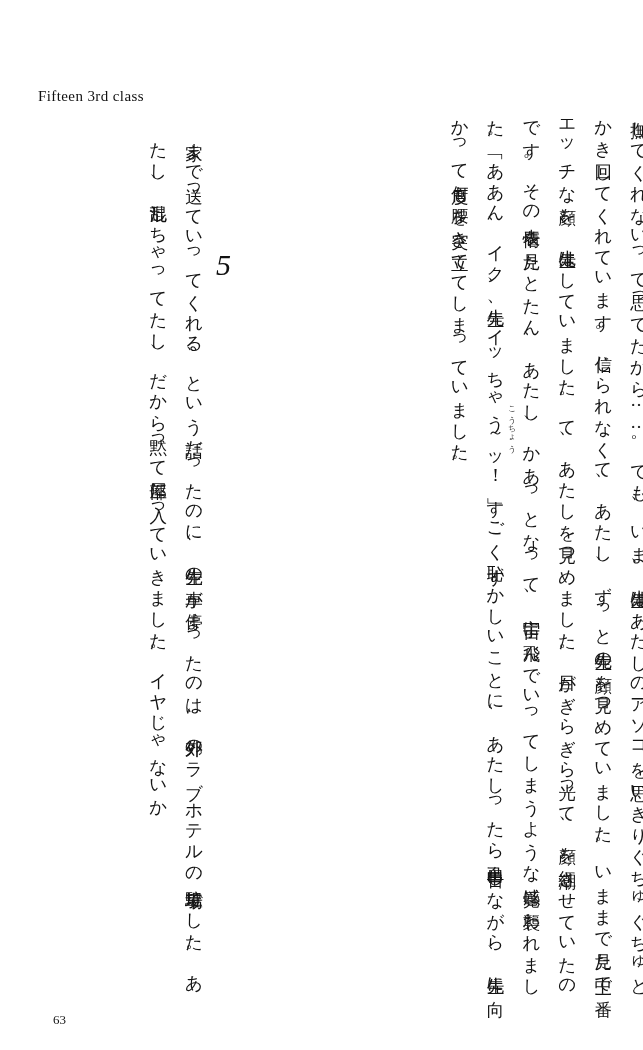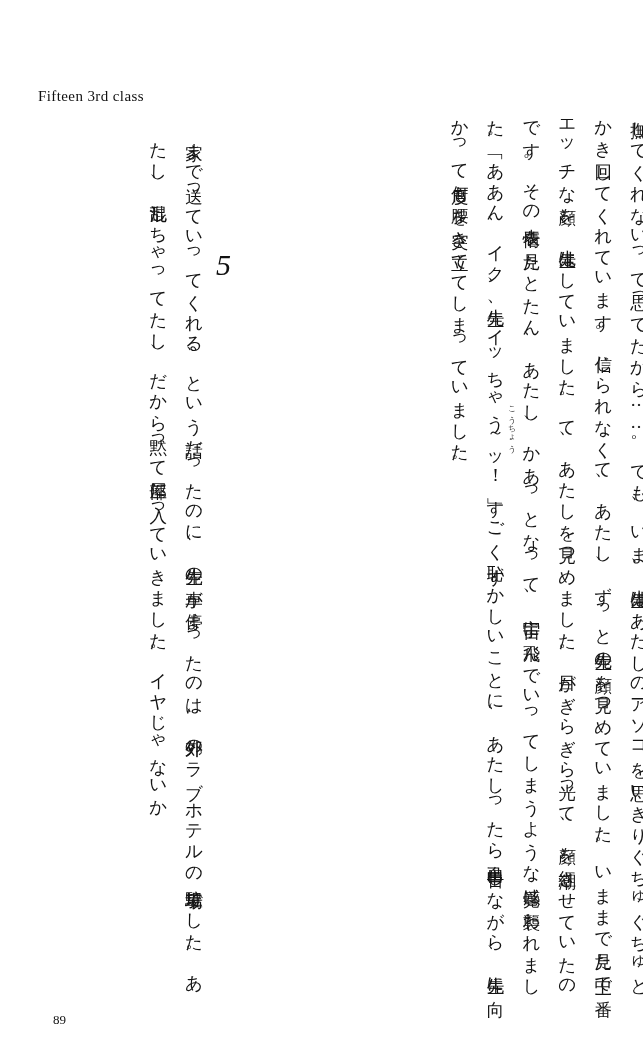--- a/index.html
+++ b/index.html
@@ -116,15 +116,15 @@
   </div>
 
   <div class="ruby-note">こうちょう</div>
 
   <div class="section-number">5</div>
 
   <div class="vtext-two">
     <p>家まで送っていってくれる、という話だったのに、先生の車が停まったのは、郊外のラブホテルの駐車場でした。あたし、混乱しちゃってたし、だから黙って部屋に入っていきました。イヤじゃないか</p>
   </div>
 
-  <div class="folio">89</div>
+  <div class="folio">63</div>
 
 </div>
 
 </body></html>

